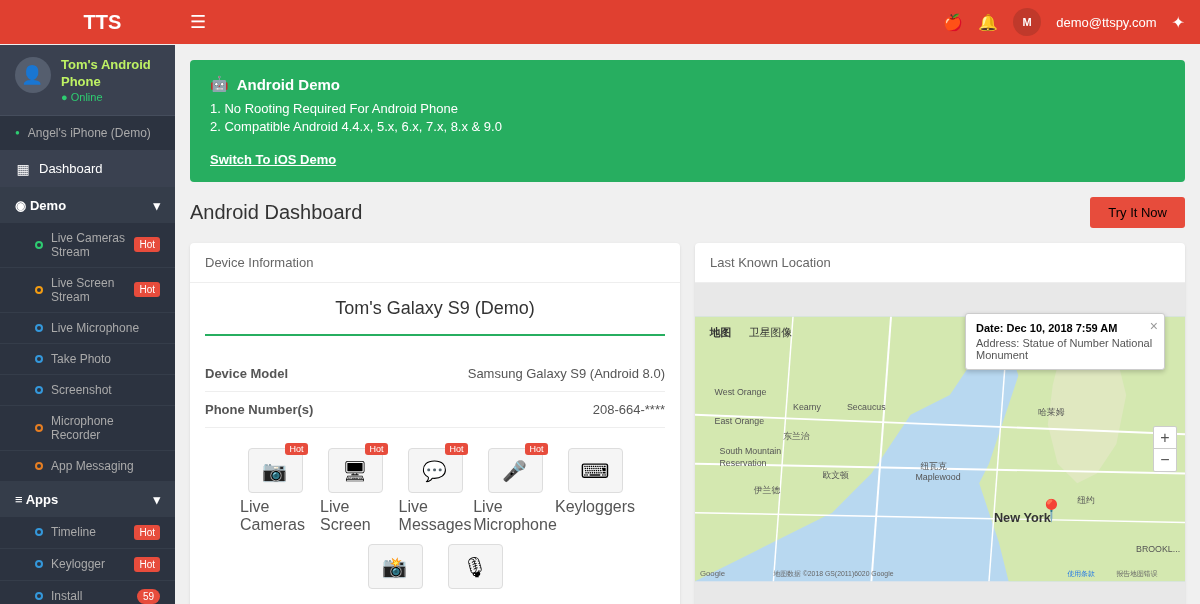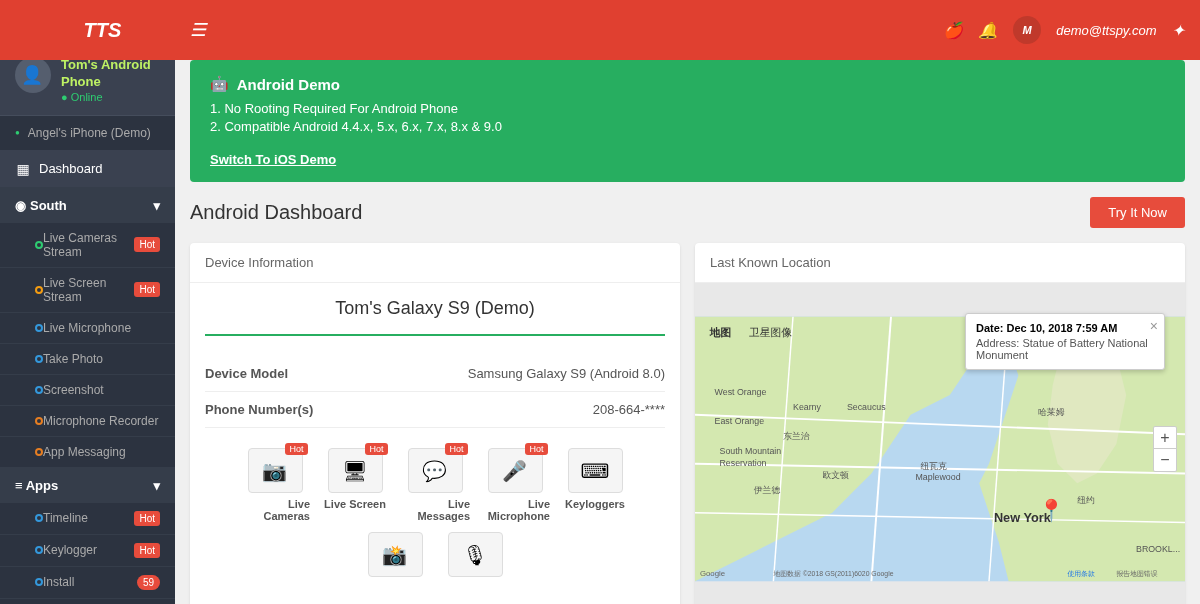--- a/index.html
+++ b/index.html
@@ -1,28 +1,27 @@
 <!DOCTYPE html>
 <html><head>
   <meta charset="utf-8">
   <style>
     * { box-sizing: border-box; margin: 0; padding: 0; }
     body { font-family: Arial, sans-serif; font-size: 13px; background: #f0f0f0; }
 
     
     .navbar {
       background: #e04030;
-      height: 60px;
+      height: 44px;
       display: flex;
       align-items: center;
       padding: 8px 15px;
       position: fixed;
       top: 0; left: 0; right: 0;
       z-index: 100;
-      font-style: italic;
     }
     .navbar-brand {
       color: #fff;
       font-size: 20px;
       font-weight: bold;
       width: 175px;
       text-align: center;
     }
     .navbar-toggle {
       color: #fff;
@@ -130,21 +129,21 @@
       padding: 2px 5px;
       border-radius: 3px;
       margin-left: auto;
     }
 
     .sub-item {
       padding: 8px 15px 8px 35px;
       color: #aaa;
       font-size: 12px;
       cursor: pointer;
-      display: flex; align-items: center; 
+      display: flex; align-items: center; gap: 8px;
       border-bottom: 1px solid #353d4a;
     }
     .sub-dot { width: 8px; height: 8px; border-radius: 50%; border: 2px solid; flex-shrink: 0; }
     .sub-dot-green { border-color: #2ecc71; }
     .sub-dot-yellow { border-color: #f39c12; }
     .sub-dot-blue { border-color: #3498db; }
     .sub-dot-orange { border-color: #e67e22; }
 
     
     .main-content {
@@ -169,21 +168,21 @@
     
     .dashboard-header {
       display: flex;
       align-items: center;
       justify-content: space-between;
       margin-bottom: 15px;
     }
     .dashboard-title { font-size: 20px; color: #333; font-weight: normal; }
     .try-btn {
       background: #e74c3c;
-      color: #ffffff;
+      color: #000000;
       border: none;
       padding: 8px 18px;
       border-radius: 3px;
       cursor: pointer;
       font-size: 13px;
     }
 
     
     .main-grid {
       display: grid;
@@ -243,21 +242,21 @@
     }
     .app-icon-box {
       width: 55px; height: 45px;
       background: #f5f5f5;
       border: 1px solid #ddd;
       border-radius: 4px;
       display: flex; align-items: center; justify-content: center;
       font-size: 20px;
       position: relative;
     }
-    .app-icon-label { font-size: 11px; color: #555; text-align: right; font-weight: bold; }
+    .app-icon-label { font-size: 16px; color: #555; text-align: left; }
     .hot-badge {
       position: absolute;
       top: -6px; right: -6px;
       background: #e74c3c;
       color: #fff;
       font-size: 9px;
       padding: 1px 4px;
       border-radius: 3px;
     }
 
@@ -340,21 +339,21 @@
   <div class="sidebar-other-device">
     <span>Angel's iPhone (Demo)</span>
   </div>
 
   <div class="sidebar-menu-item active">
     <span class="icon">▦</span>
     <span>Dashboard</span>
   </div>
 
   <div class="sidebar-section-header">
-    <span>◉ South</span>
+    <span>◉ Demo</span>
     <span>▾</span>
   </div>
   <div class="sub-item">
     <span class="sub-dot sub-dot-green"></span>
     <span>Live Cameras Stream</span>
     <span class="badge-hot">Hot</span>
   </div>
   <div class="sub-item">
     <span class="sub-dot sub-dot-yellow"></span>
     <span>Live Screen Stream</span>
@@ -532,21 +531,21 @@
           <text x="5" y="265" font-size="8" fill="#666">Google</text>
           <text x="80" y="265" font-size="7" fill="#666">地图数据 ©2018 GS(2011)6020 Google</text>
           <text x="380" y="265" font-size="7" fill="#1a73e8">使用条款</text>
           <text x="430" y="265" font-size="7" fill="#666">报告地图错误</text>
         </svg>
 
         
         <div class="map-info-popup">
           <span class="close-btn">×</span>
           <div class="map-info-date">Date: Dec 10, 2018 7:59 AM</div>
-          <div class="map-info-addr">Address: Statue of Battery National Monument</div>
+          <div class="map-info-addr">Address: Statue of Number National Monument</div>
         </div>
 
         
         <div class="map-zoom">
           <div class="map-zoom-btn">+</div>
           <div class="map-zoom-btn">−</div>
         </div>
       </div>
     </div>
   </div>

